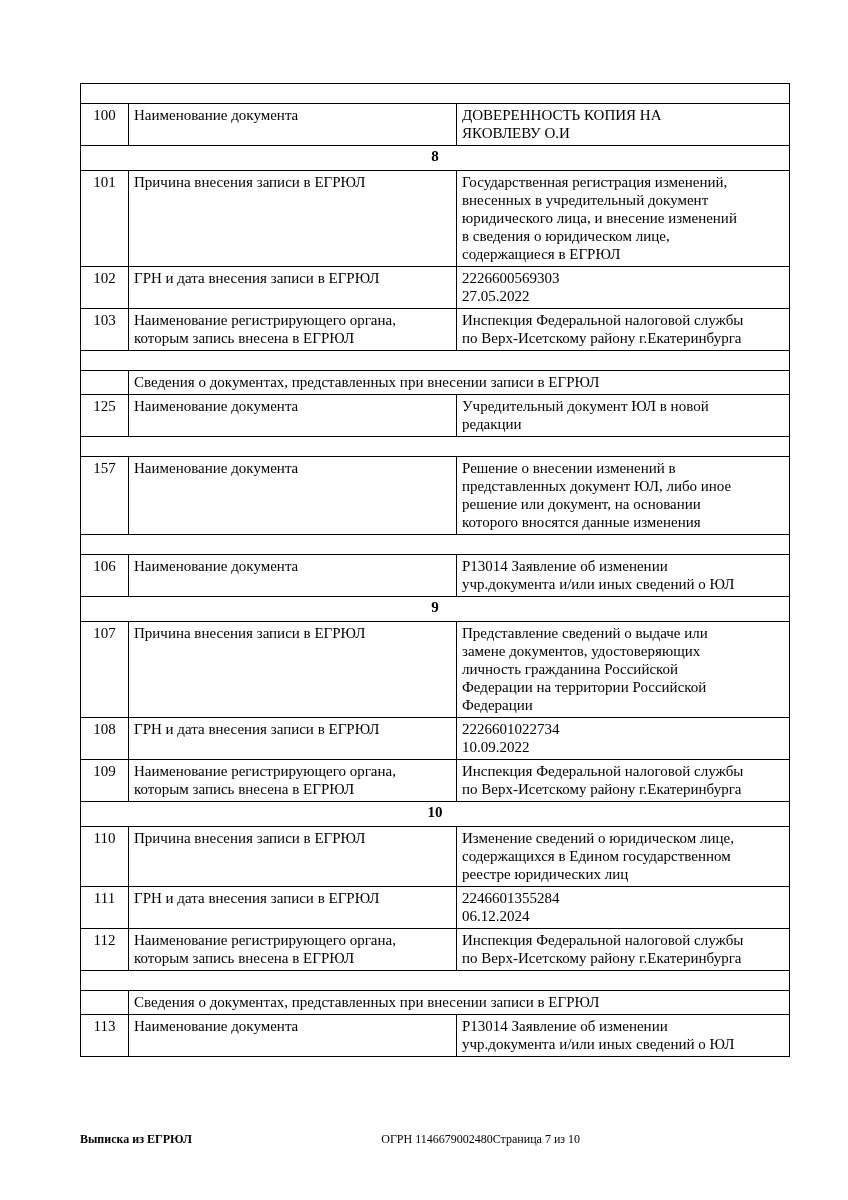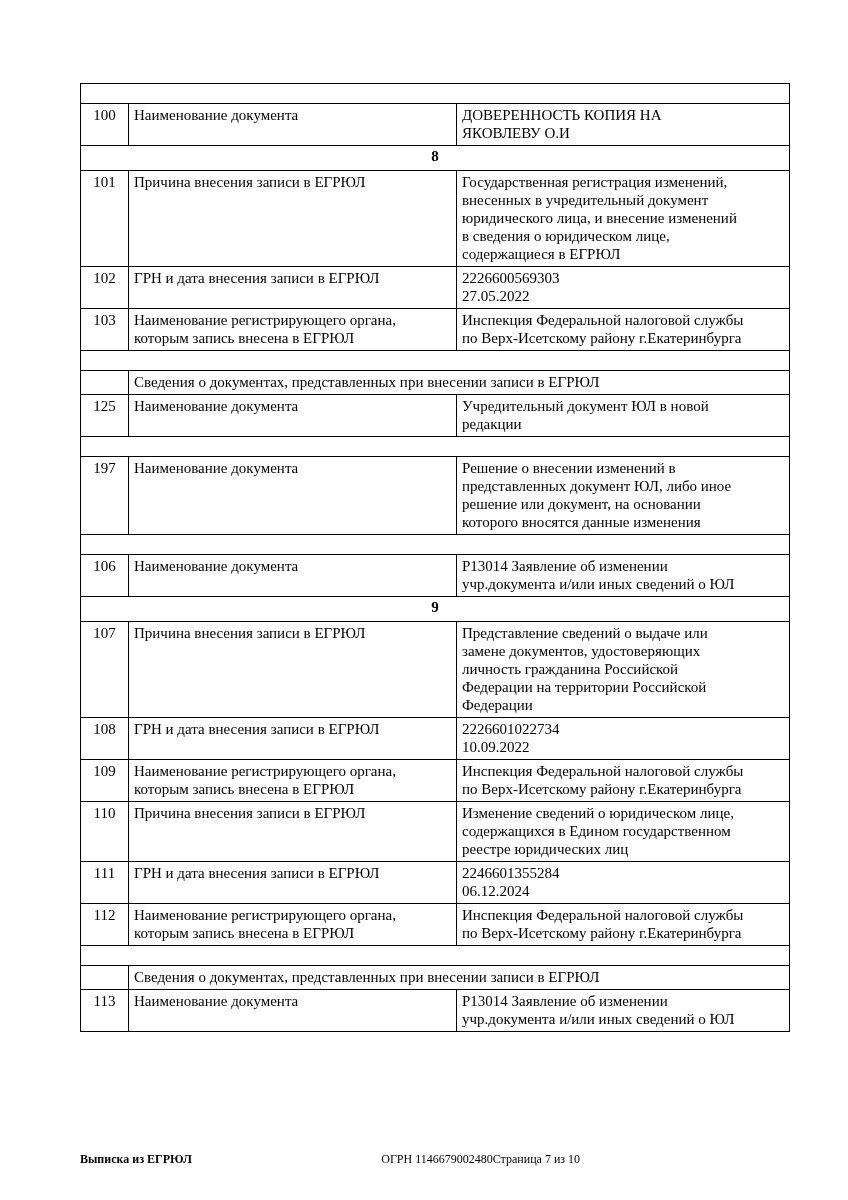--- a/index.html
+++ b/index.html
@@ -60,21 +60,21 @@
     top: 1132px;
     width: 714px;
     display: grid;
     grid-template-columns: 1fr auto 1fr;
     align-items: end;
     font-size: 12px;
     line-height: 14px;
     color: #000000;
   }
   .footer .f-left { text-align: left; }
-  .footer .f-left .f-bold { font-weight: bold; margin-top: 20px; }
+  .footer .f-left .f-bold { font-weight: bold; }
   .footer .f-center { text-align: right; }
   .footer .f-right { text-align: left; }
 </style>
 </head>
 <body>
 
 <div class="page">
 
   <table class="doc-table">
     <colgroup>
@@ -127,21 +127,21 @@
         <tr class="row-field">
           <td class="c-num">125</td>
           <td class="c-label">Наименование документа</td>
           <td class="c-value">Учредительный документ ЮЛ в новой
 редакции</td>
         </tr>
         <tr class="row-empty">
           <td class="c-empty" colspan="3"></td>
         </tr>
         <tr class="row-field">
-          <td class="c-num">197</td>
+          <td class="c-num">157</td>
           <td class="c-label">Наименование документа</td>
           <td class="c-value">Решение о внесении изменений в
 представленных документ ЮЛ, либо иное
 решение или документ, на основании
 которого вносятся данные изменения</td>
         </tr>
         <tr class="row-empty">
           <td class="c-empty" colspan="3"></td>
         </tr>
         <tr class="row-field">
@@ -168,20 +168,23 @@
           <td class="c-value">2226601022734
 10.09.2022</td>
         </tr>
         <tr class="row-field">
           <td class="c-num">109</td>
           <td class="c-label">Наименование регистрирующего органа,
 которым запись внесена в ЕГРЮЛ</td>
           <td class="c-value">Инспекция Федеральной налоговой службы
 по Верх-Исетскому району г.Екатеринбурга</td>
         </tr>
+        <tr class="row-section">
+          <td class="c-section" colspan="3">10</td>
+        </tr>
         <tr class="row-field">
           <td class="c-num">110</td>
           <td class="c-label">Причина внесения записи в ЕГРЮЛ</td>
           <td class="c-value">Изменение сведений о юридическом лице,
 содержащихся в Едином государственном
 реестре юридических лиц</td>
         </tr>
         <tr class="row-field">
           <td class="c-num">111</td>
           <td class="c-label">ГРН и дата внесения записи в ЕГРЮЛ</td>

